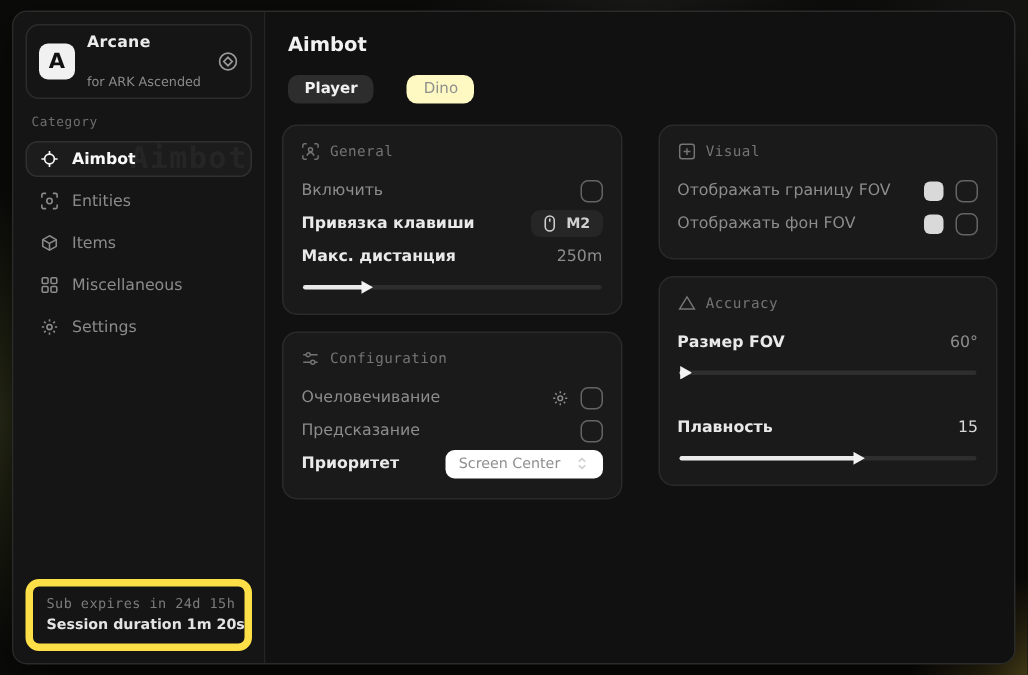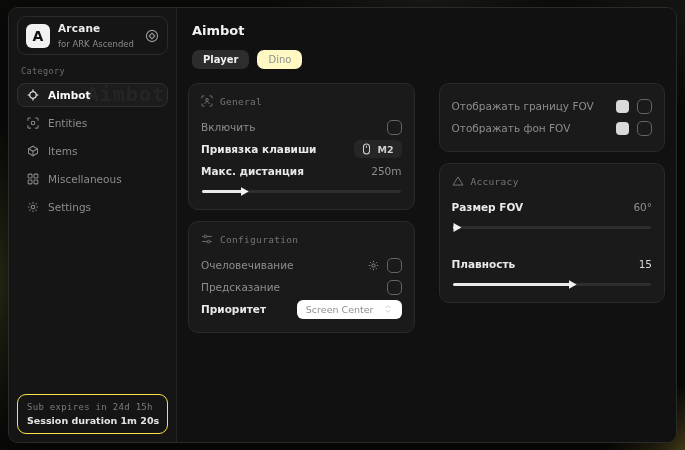--- a/index.html
+++ b/index.html
@@ -29,21 +29,21 @@
     border:1px solid #2b2b2b; border-radius:9px; padding:5px 8px;
     display:flex; align-items:center; gap:8px;
   }
   .logo{
     width:24px; height:24px; background:#f1f1f1; border-radius:6px;
     color:#111; font-weight:bold; font-size:14px;
     display:flex; align-items:center; justify-content:center; flex:none;
   }
   .brand-text{ flex:1; min-width:0; }
   .brand-name{ color:#ececec; font-size:10.5px; font-weight:700; letter-spacing:.2px; }
-  .brand-sub{ color:#8b8b8b; font-size:8.5px; margin-top:5px; white-space:nowrap; }
+  .brand-sub{ color:#8b8b8b; font-size:8.5px; margin-top:16px; white-space:nowrap; }
   .brand-badge{ color:#9a9a9a; flex:none; display:flex; }
   .category{
     color:#6e6e6e; font-size:8.5px; font-family:"DejaVu Sans Mono", monospace;
     padding:11px 4px 7px 4px; letter-spacing:.4px;
   }
   .nav{ display:flex; flex-direction:column; }
   .nav-item{
     height:24px; display:flex; align-items:center; gap:9px;
     padding:0 9px; margin-bottom:4px; border:1px solid transparent;
     border-radius:8px; color:#8b8b8b; font-size:10.5px; cursor:pointer;
@@ -52,31 +52,31 @@
   .nav-item .nicon{ display:flex; flex:none; }
   .nav-item.active{
     background:#1c1c1c; border-color:#303030; color:#fafafa; font-weight:600;
   }
   .nav-watermark{
     position:absolute; right:2px; top:-2px; font-size:20px; font-weight:800;
     color:rgba(255,255,255,.045); letter-spacing:1px; pointer-events:none;
     font-family:"DejaVu Sans Mono", monospace;
   }
   .side-footer{
-    margin-top:auto; border:1px solid #fde047; border-radius:9px; padding:7px 9px;
+    margin-top:auto; border:5px solid #fde047; border-radius:9px; padding:7px 9px;
   }
   .foot1{
     color:#7c7c7c; font-size:9px; font-family:"DejaVu Sans Mono", monospace;
     letter-spacing:.3px; margin-bottom:3px; white-space:nowrap;
   }
   .foot2{ color:#e4e4e4; font-size:9.5px; font-weight:700; white-space:nowrap; }
   
   .main{ flex:1; padding:13px 11px; background:#111111; overflow:hidden; }
   .page-title{ color:#f2f2f2; font-size:13px; font-weight:700; margin:2px 0 12px 4px; }
-  .tabs{ display:flex; gap:8px; margin:0 0 14px 4px; }
+  .tabs{ display:flex; gap:22px; margin:0 0 14px 4px; }
   .tab{
     border:none; border-radius:7px; padding:4px 11px; font-size:10px;
     background:#fef9c3; color:#8f8f8f; cursor:pointer;
     font-family:"DejaVu Sans", sans-serif;
   }
   .tab.active{ background:#2d2d2d; color:#f1f1f1; font-weight:600; }
   .grid{ display:grid; grid-template-columns:1fr 1fr; gap:24px; align-items:start; }
   .col{ display:flex; flex-direction:column; gap:11px; }
   .card{
     background:#1a1a1a; border:1px solid #2a2a2a; border-radius:10px;
@@ -288,20 +288,27 @@
                   <path d="M4.5 6 8 2.8 11.5 6M4.5 10 8 13.2 11.5 10"></path>
                 </svg>
             </span>
           </div>
         </section>
       </div>
 
       <div class="col">
 
         <section class="card">
+          <div class="card-head">
+            <svg width="12" height="12" viewBox="0 0 16 16" fill="none" stroke="#747474" stroke-width="1.3">
+                <rect x="1.5" y="1.5" width="13" height="13" rx="2.2"></rect>
+                <path d="M8 5v6M5 8h6"></path>
+              </svg>
+            <span>Visual</span>
+          </div>
           <div class="row">
             <span class="lbl-dim">Отображать границу FOV</span>
             <span class="ctrls">
               <span class="swatch"></span>
               <span class="checkbox"></span>
             </span>
           </div>
           <div class="row">
             <span class="lbl-dim">Отображать фон FOV</span>
             <span class="ctrls">

